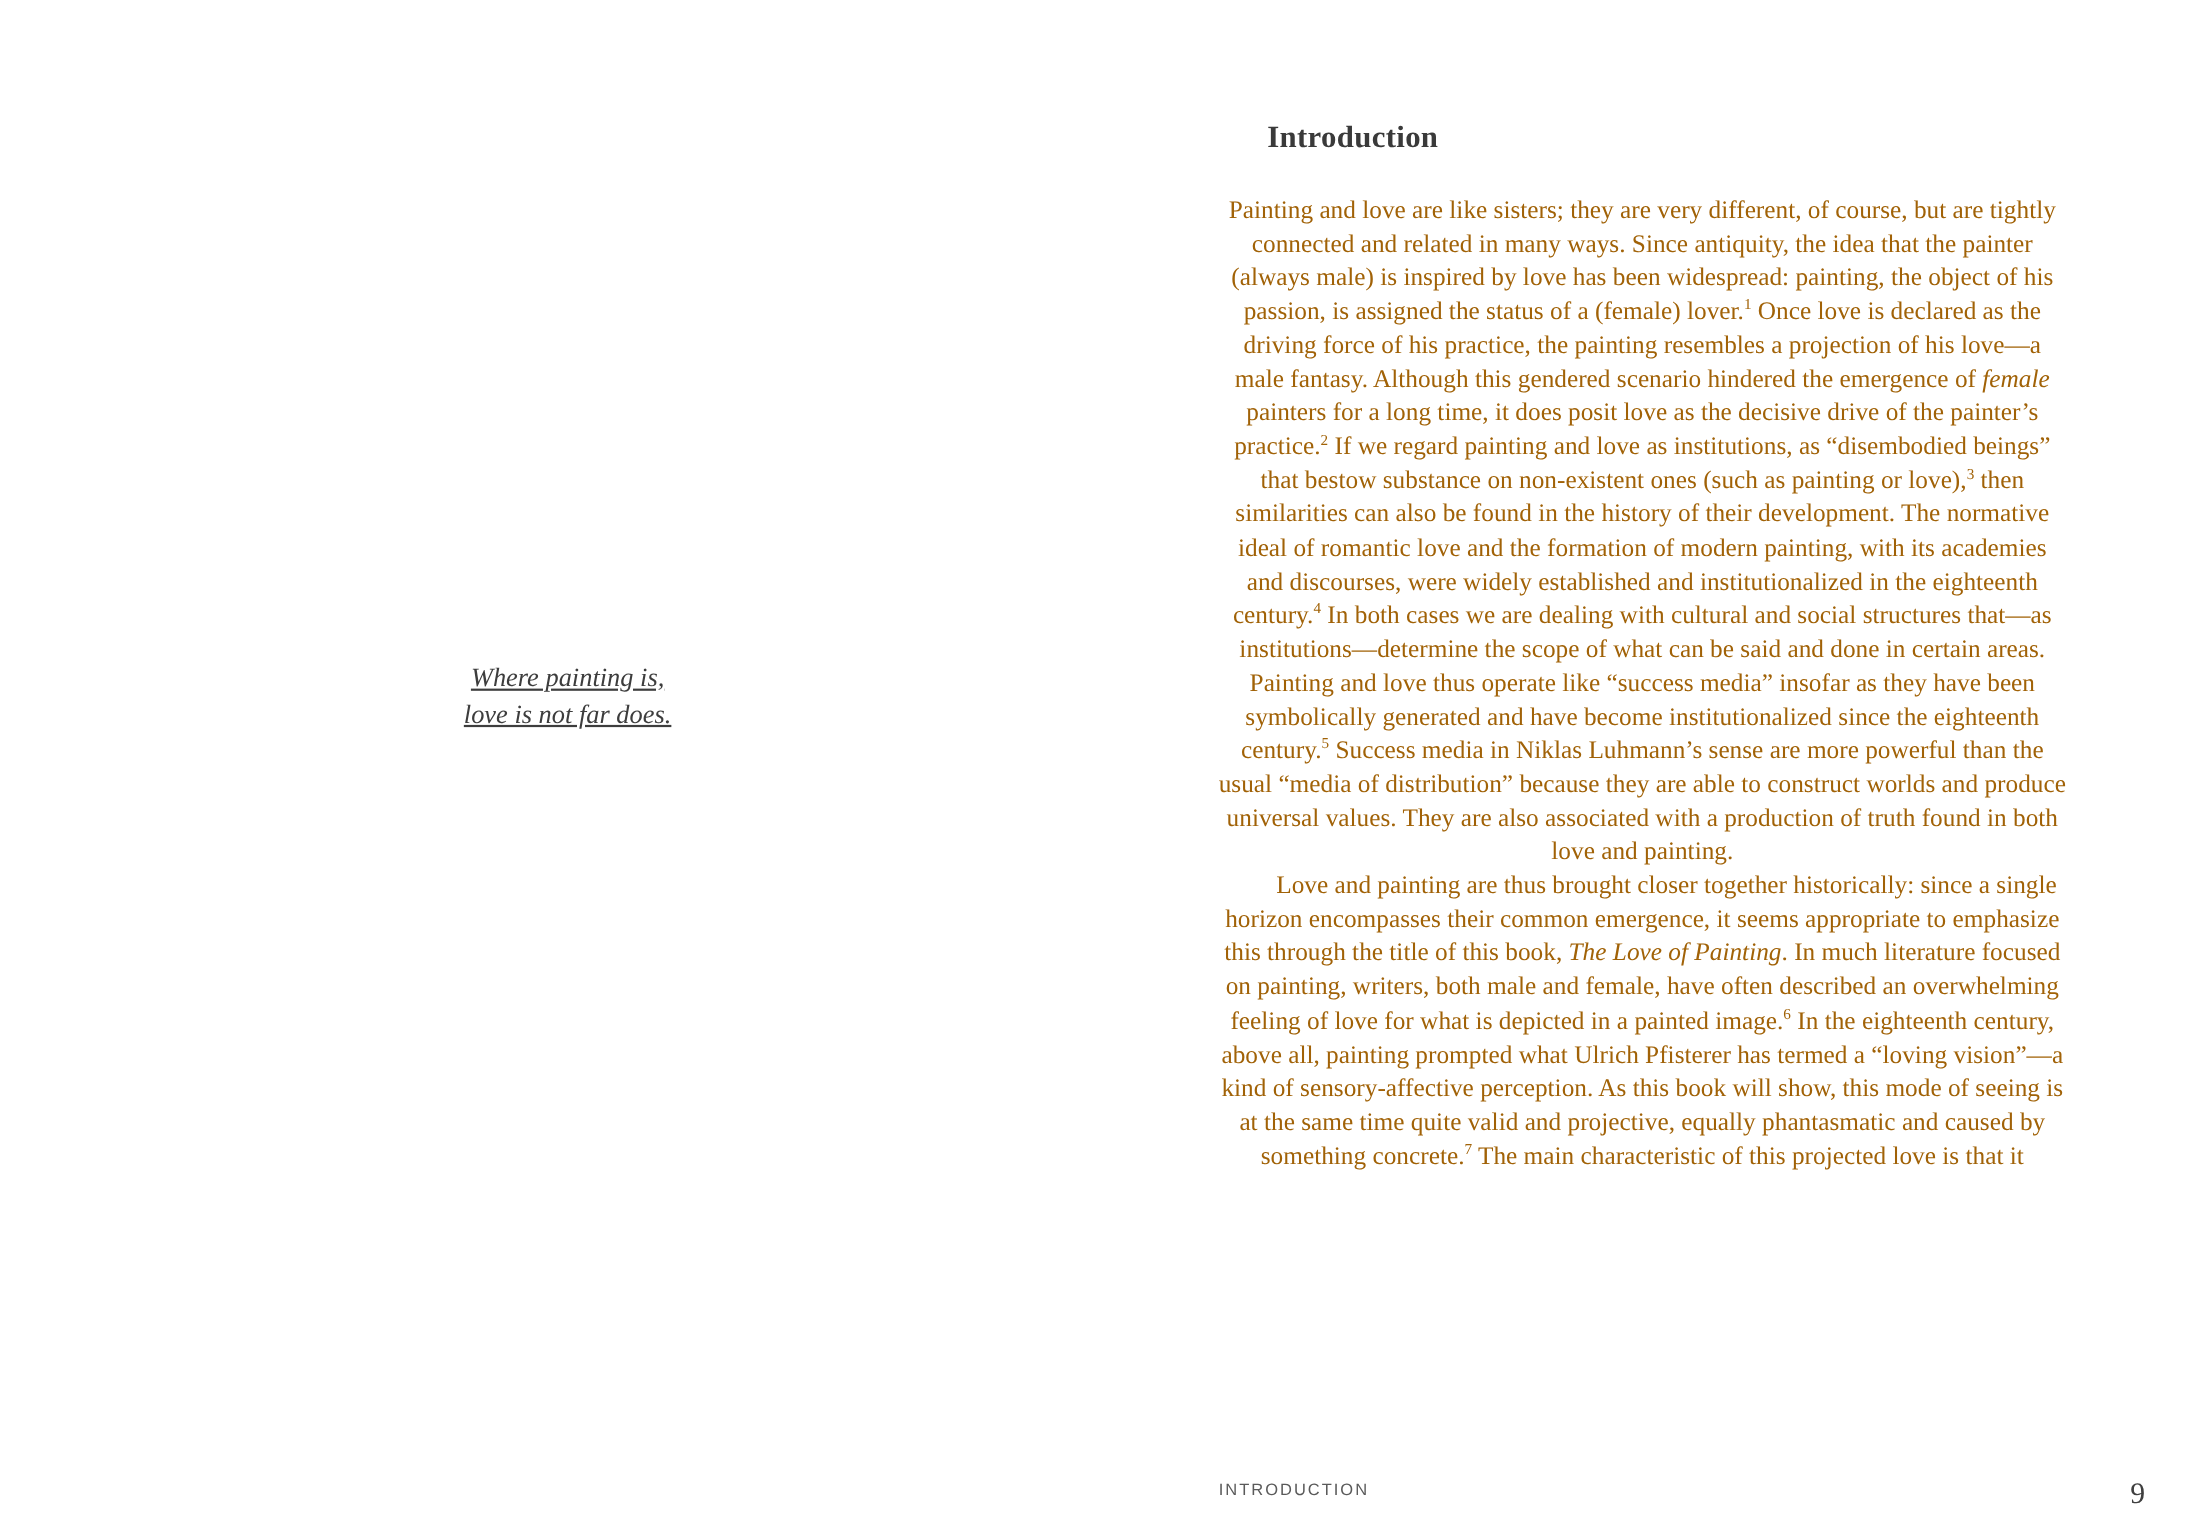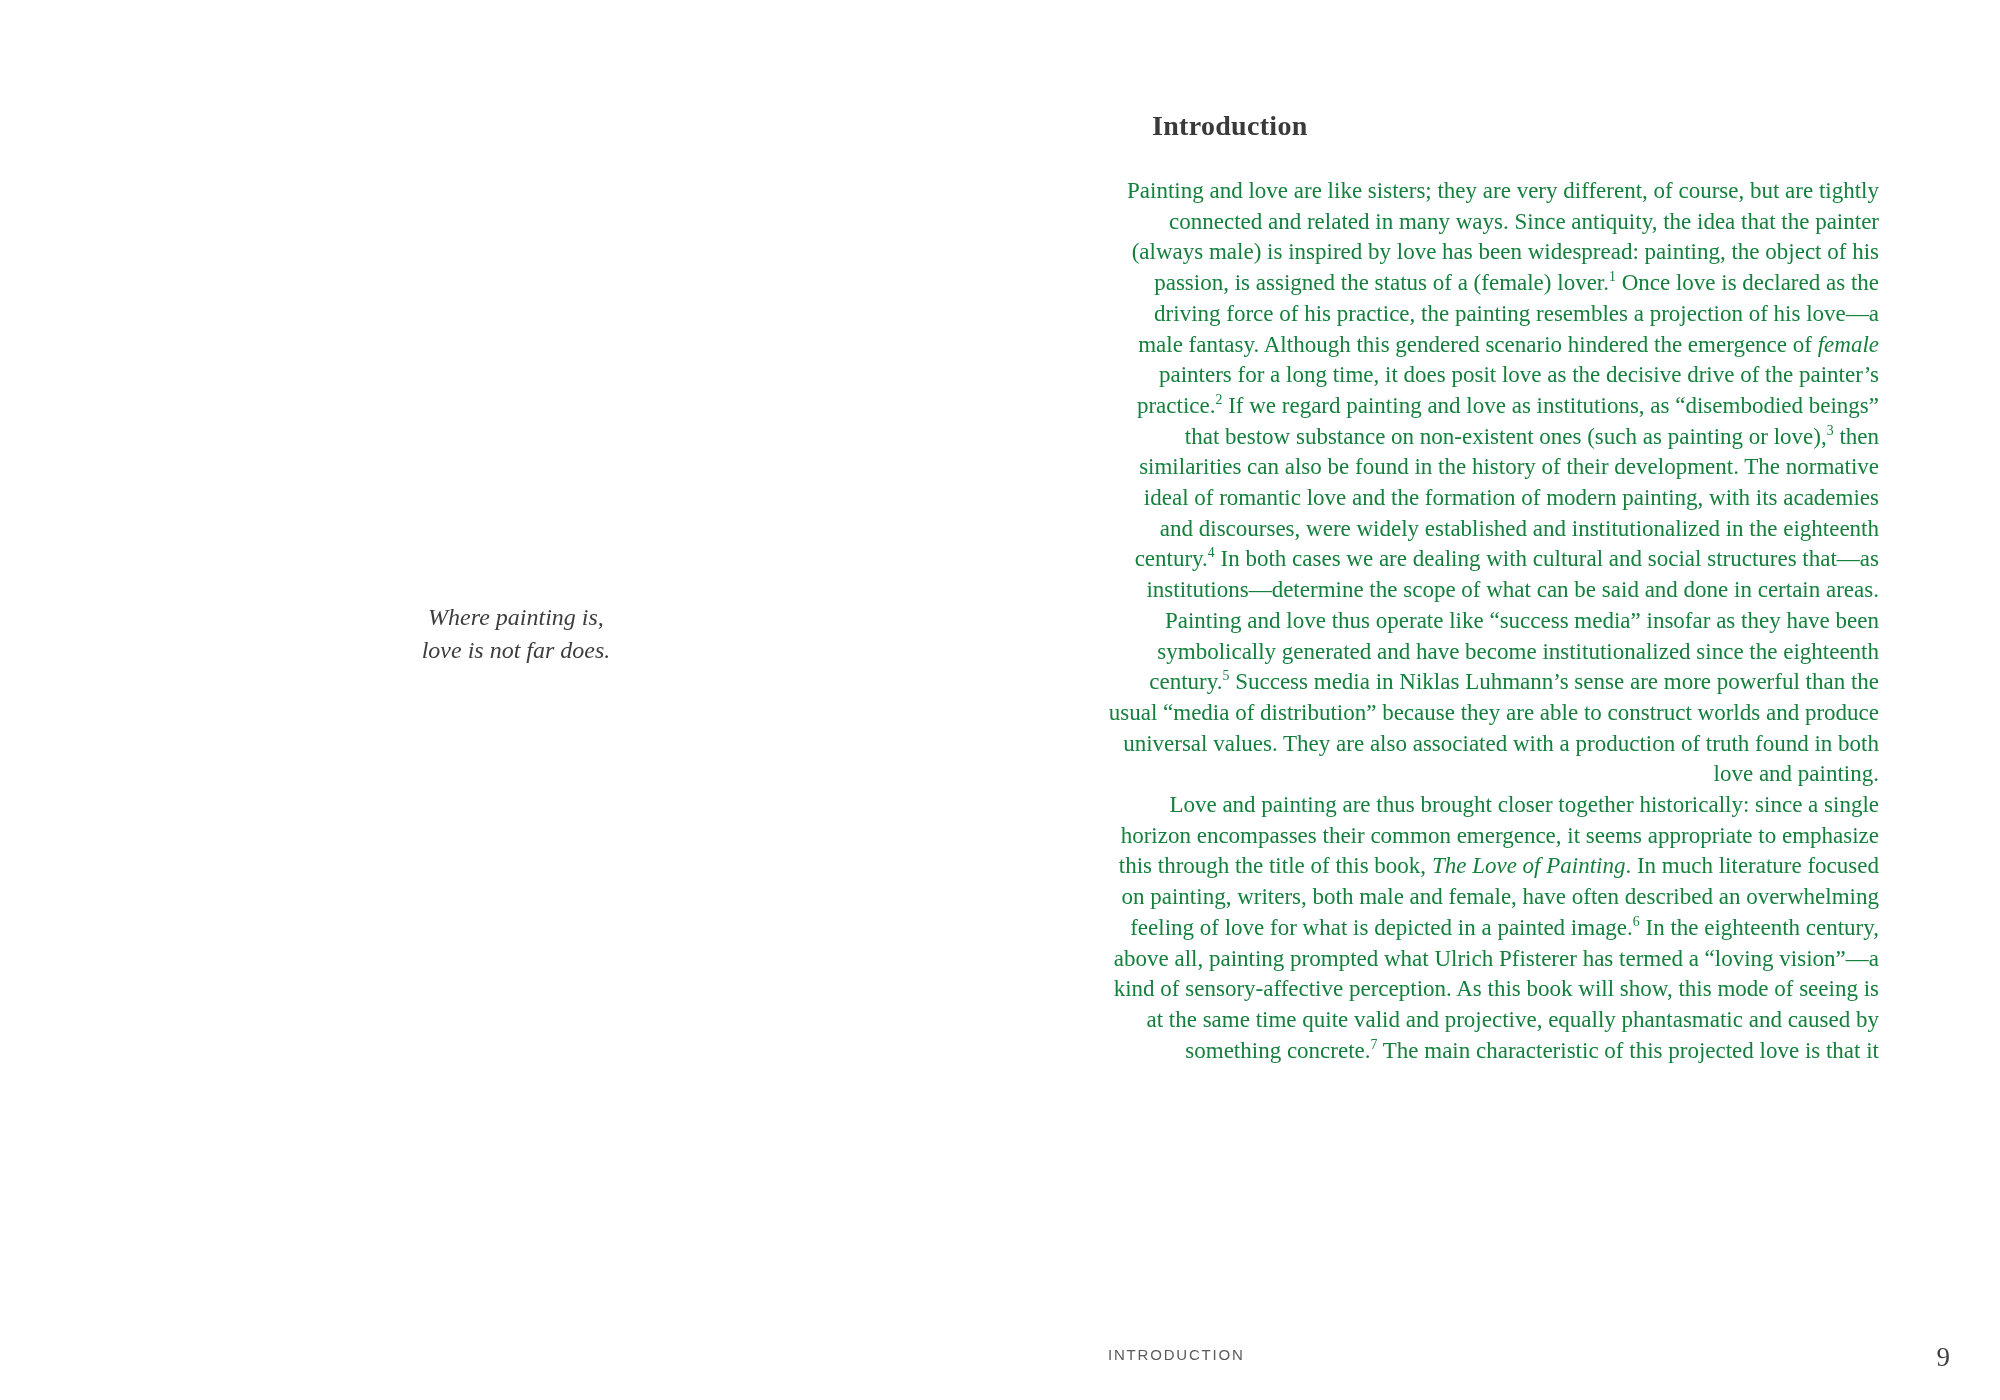--- a/index.html
+++ b/index.html
@@ -20,20 +20,21 @@
   .epigraph {
     position: absolute;
     left: 296px;
     top: 601px;
     width: 440px;
     text-align: center;
     font-style: italic;
     font-size: 24px;
     line-height: 33px;
     color: #3d3d3d;
+    text-decoration: underline;
   }
   .epigraph .line {
     display: block;
   }
   
   .chapter-title {
     position: absolute;
     left: 1152px;
     top: 110px;
     margin: 0;
@@ -42,22 +43,22 @@
     letter-spacing: 0.3px;
     color: #3a3a3a;
   }
   .body-text {
     position: absolute;
     left: 1107px;
     top: 176px;
     width: 772px;
     font-size: 23px;
     line-height: 30.7px;
-    text-align: right;
-    color: #15803d;
+    text-align: center;
+    color: #a16207;
   }
   .body-text p {
     margin: 0;
     padding: 0;
   }
   .body-text p.indent {
     text-indent: 44px;
   }
   .body-text em {
     font-style: italic;

